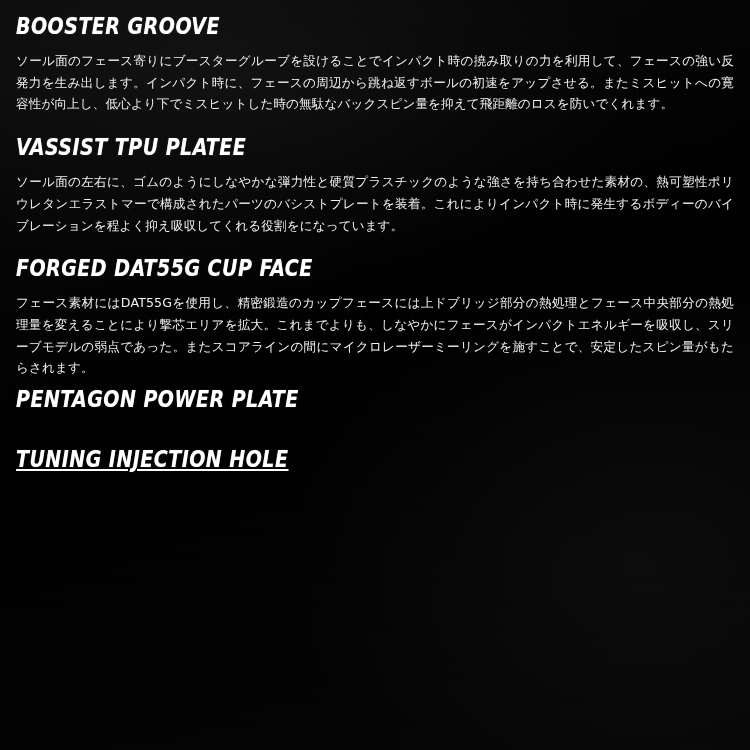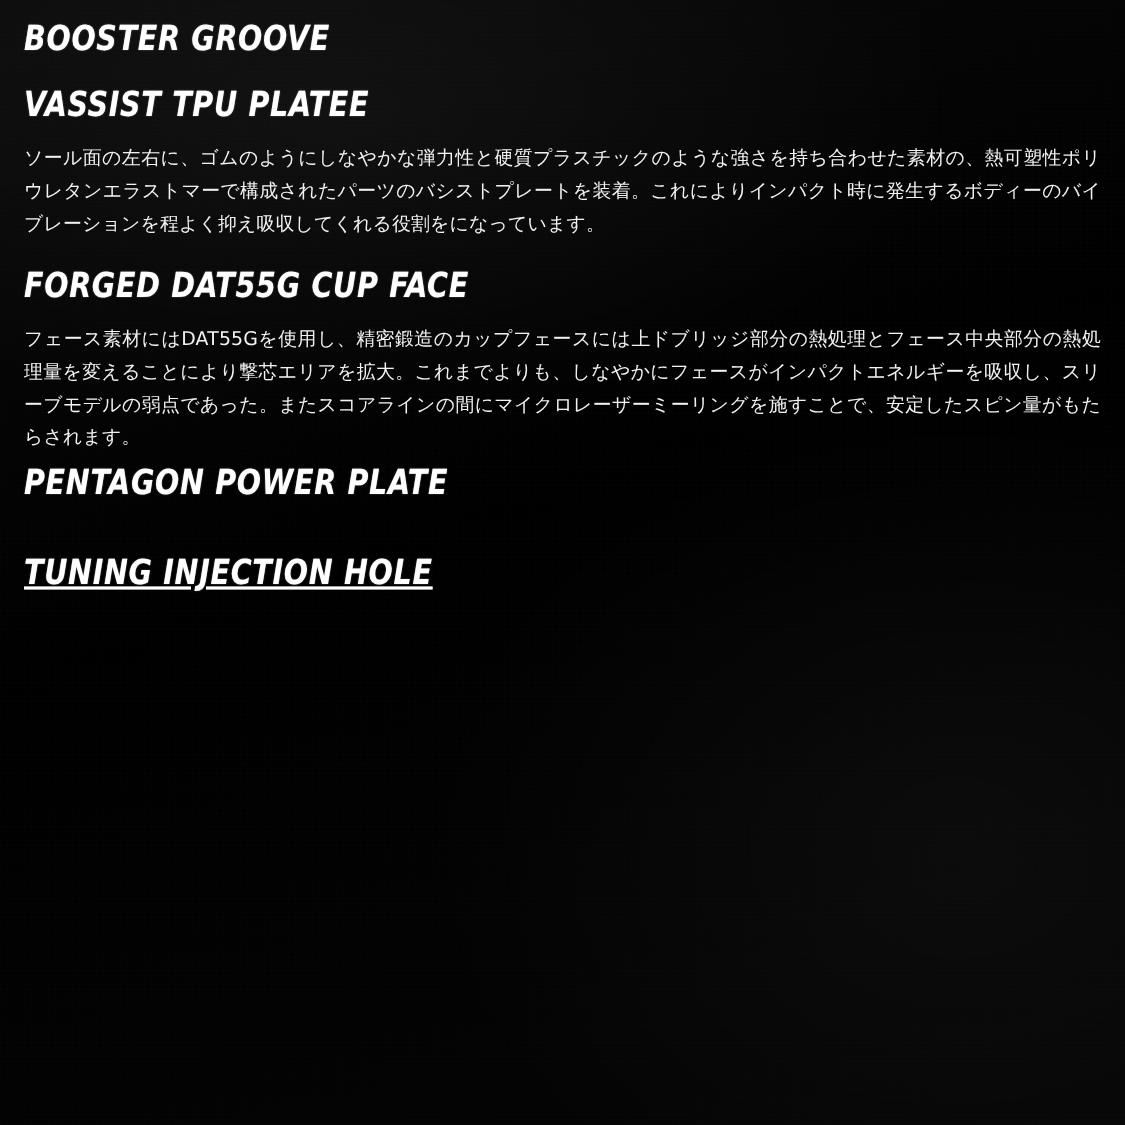--- a/index.html
+++ b/index.html
@@ -83,20 +83,21 @@
 </style>
 </head>
 <body>
 
 <div class="page">
   <div class="noise"></div>
   <div class="content">
 
     <div class="section sec-booster">
       <h2 class="heading">BOOSTER GROOVE</h2>
+      <p class="body-text">ソール面のフェース寄りにブースターグルーブを設けることでインパクト時の撓み取りの力を利用して、フェースの強い反発力を生み出します。インパクト時に、フェースの周辺から跳ね返すボールの初速をアップさせる。またミスヒットへの寛容性が向上し、低心より下でミスヒットした時の無駄なバックスピン量を抑えて飛距離のロスを防いでくれます。</p>
     </div>
 
     <div class="section sec-vassist">
       <h2 class="heading">VASSIST TPU PLATEE</h2>
       <p class="body-text">ソール面の左右に、ゴムのようにしなやかな弾力性と硬質プラスチックのような強さを持ち合わせた素材の、熱可塑性ポリウレタンエラストマーで構成されたパーツのバシストプレートを装着。これによりインパクト時に発生するボディーのバイブレーションを程よく抑え吸収してくれる役割をになっています。</p>
     </div>
 
     <div class="section sec-forged">
       <h2 class="heading">FORGED DAT55G CUP FACE</h2>
       <p class="body-text">フェース素材にはDAT55Gを使用し、精密鍛造のカップフェースには上ドブリッジ部分の熱処理とフェース中央部分の熱処理量を変えることにより撃芯エリアを拡大。これまでよりも、しなやかにフェースがインパクトエネルギーを吸収し、スリーブモデルの弱点であった。またスコアラインの間にマイクロレーザーミーリングを施すことで、安定したスピン量がもたらされます。</p>

